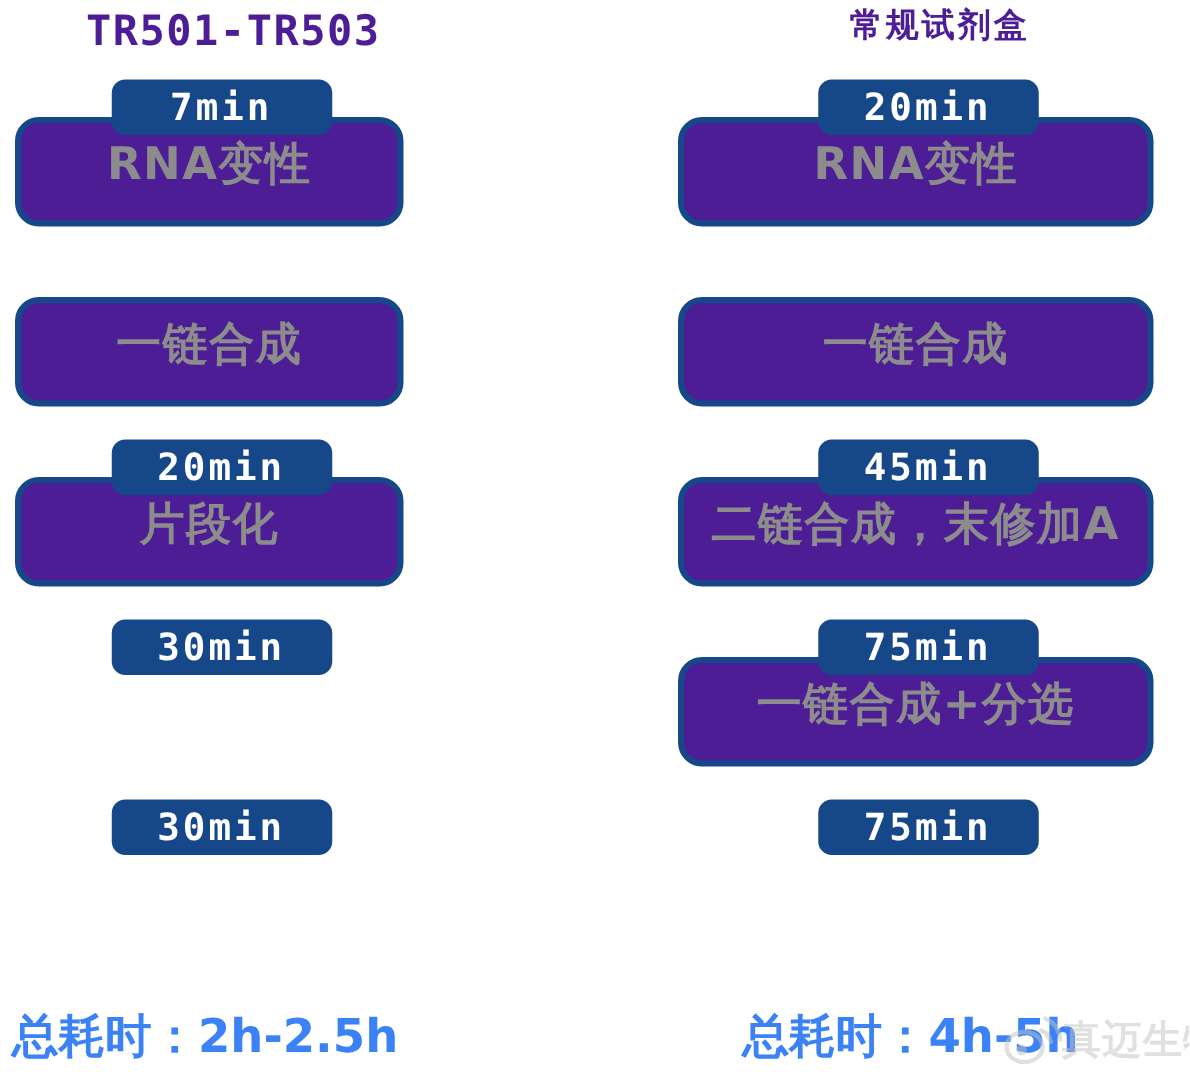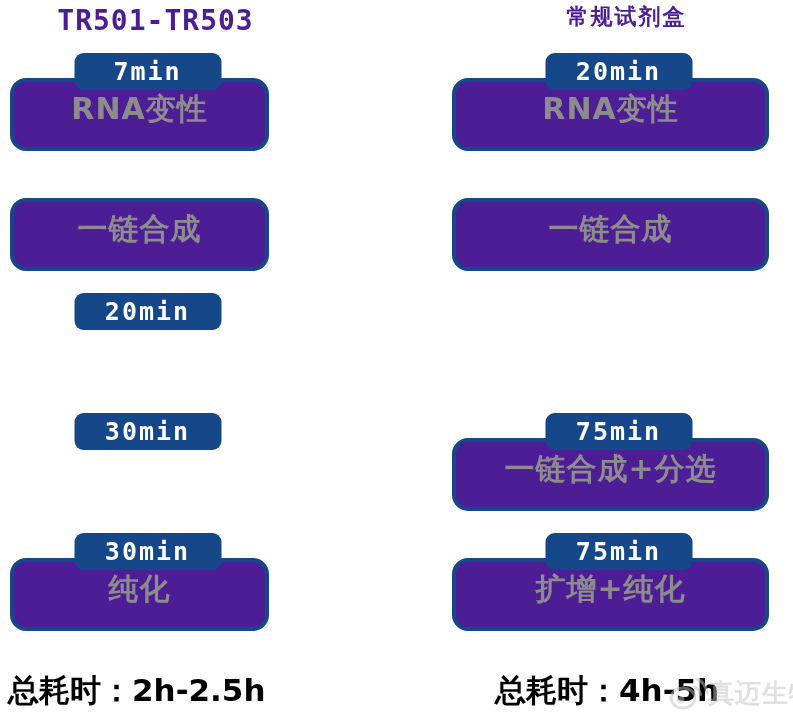--- a/index.html
+++ b/index.html
@@ -80,21 +80,21 @@
     font-size: 30px;
     letter-spacing: 1px;
     white-space: nowrap;
   }
 
   .total {
     position: absolute;
     top: 670px;
     font-weight: 700;
     font-size: 31px;
-    color: #000000;
+    color: #3b82f6;
     white-space: nowrap;
   }
   .col-left  .total { left: -2px; }
   .col-right .total { left: 43px; }
 
   .watermark {
     position: absolute;
     left: 668px;
     top: 674px;
     display: flex;
@@ -127,31 +127,31 @@
     </div>
 
     <div class="step r1">
       <div class="box">
         <span class="box-label">一链合成</span>
       </div>
     </div>
 
     <div class="step r2">
       <div class="badge mono">20min</div>
+      <div class="box">
+        <span class="box-label">片段化</span>
+      </div>
     </div>
 
     <div class="step r3">
       <div class="badge mono">30min</div>
     </div>
 
     <div class="step r4">
       <div class="badge mono">30min</div>
-      <div class="box">
-        <span class="box-label">纯化</span>
-      </div>
     </div>
 
     <div class="total">总耗时：2h-2.5h</div>
   </div>
 
   <div class="col col-right">
     <div class="col-header">常规试剂盒</div>
 
     <div class="step r0">
       <div class="badge mono">20min</div>
@@ -159,33 +159,36 @@
         <span class="box-label">RNA变性</span>
       </div>
     </div>
 
     <div class="step r1">
       <div class="box">
         <span class="box-label">一链合成</span>
       </div>
     </div>
 
+    <div class="step r2">
+      <div class="badge mono">45min</div>
+      <div class="box">
+        <span class="box-label">二链合成，末修加A</span>
+      </div>
+    </div>
 
     <div class="step r3">
       <div class="badge mono">75min</div>
       <div class="box">
         <span class="box-label">一链合成+分选</span>
       </div>
     </div>
 
     <div class="step r4">
       <div class="badge mono">75min</div>
-      <div class="box">
-        <span class="box-label">扩增+纯化</span>
-      </div>
     </div>
 
     <div class="total">总耗时：4h-5h</div>
   </div>
 
   <div class="watermark">
     <span>
       <svg width="40" height="38" viewBox="0 0 40 38" fill="none">
         <ellipse cx="15" cy="24" rx="12" ry="10" stroke="#c2c2c2" stroke-width="3"></ellipse>
         <circle cx="13" cy="26" r="3.5" fill="#c2c2c2"></circle>

